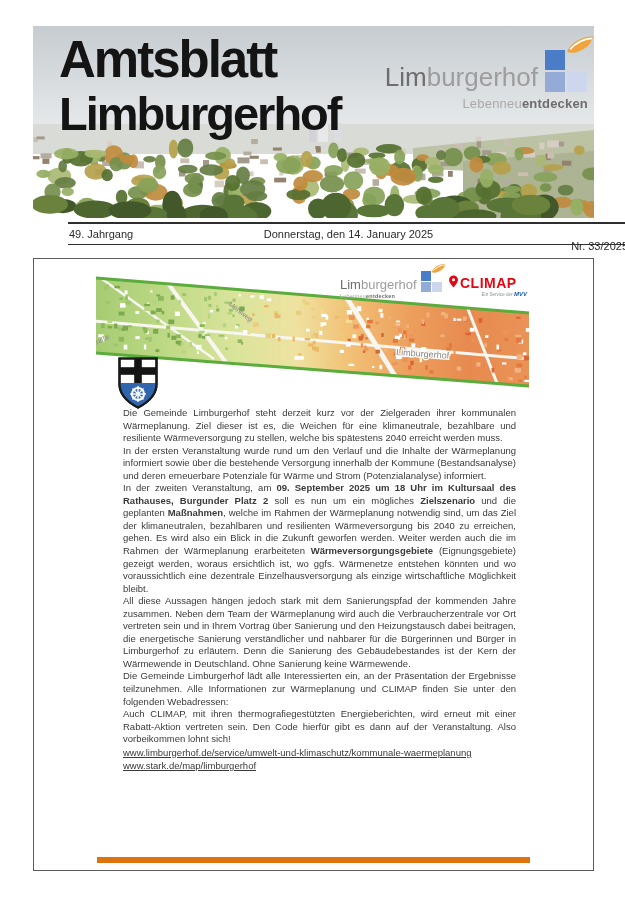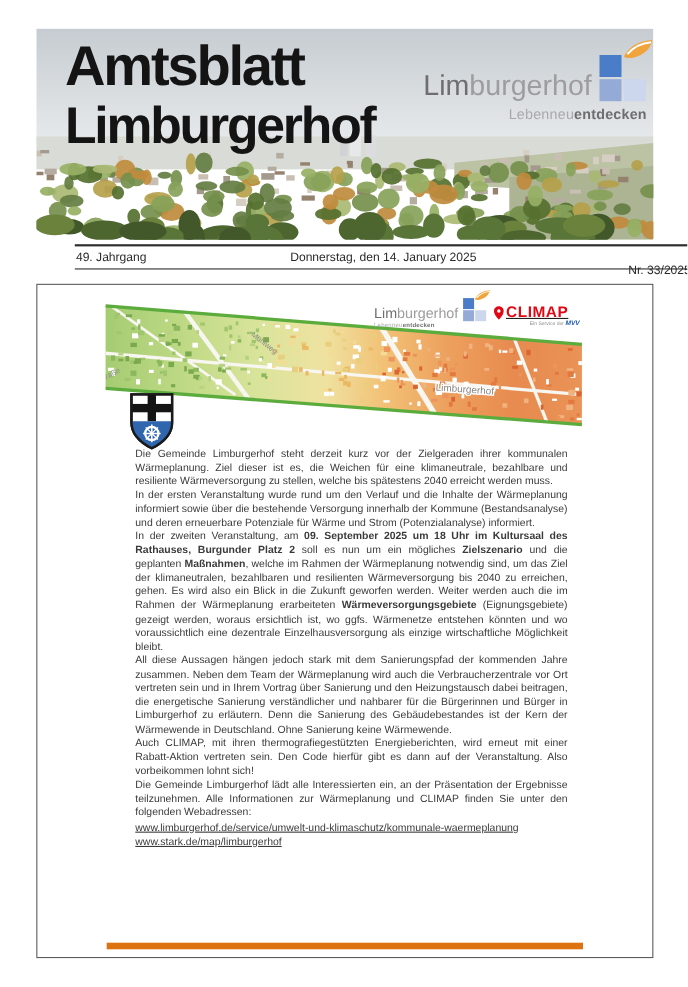--- a/index.html
+++ b/index.html
@@ -42,21 +42,21 @@
   .logo-small .logo-row{gap:4px;}
   .logo-small .logo-text{font-size:13px;line-height:13px;margin-bottom:1px;}
   .logo-small .logo-mark{width:21px;height:21px;}
   .logo-small .sq{width:10px;height:10px;}
   .logo-small .sq-bl{top:11px;}
   .logo-small .sq-br{left:11px;top:11px;}
   .logo-small .leaf{right:-4px;top:-8px;width:15px;height:12px;}
   .logo-small .logo-tagline{font-size:5.5px;margin-top:1px;}
 
   .climap{position:absolute;left:415px;top:16px;text-align:right;width:80px;}
-  .climap-row{display:flex;align-items:flex-end;justify-content:flex-start;gap:2px;text-decoration:underline;}
+  .climap-row{display:flex;align-items:flex-start;justify-content:flex-start;gap:2px;}
   .climap-name{font-size:14px;font-weight:800;letter-spacing:.5px;color:var(--climap-red,#e30613);}
   .climap-tag{font-size:4.6px;color:#8f8f8f;margin-top:0;padding-right:2px;}
   .climap-tag b{color:#1e5bb0;font-size:6px;font-style:italic;font-weight:800;}
   .pin{width:9px;height:13px;}
 
   .coat{position:absolute;left:84px;top:98px;width:40px;height:52px;}
 
   .article{position:absolute;left:0;top:148px;width:559px;box-sizing:border-box;
            padding:0 77px 0 89px;}
   .article h1{font-size:14px;line-height:19px;font-weight:700;color:#262626;
@@ -706,22 +706,22 @@
         <circle cx="20" cy="37" r="1.4" fill="#fff" stroke="none"></circle>
       </g>
       <path d="M1.5,1.5 H38.5 V27 Q38.5,41 20,50.5 Q1.5,41 1.5,27 Z" fill="none" stroke="#1a1a1a" stroke-width="2.2"></path>
     </svg>
 
     <div class="article">
       <p><span>Die Gemeinde Limburgerhof steht derzeit kurz vor der Zielgeraden ihrer kommunalen Wärmeplanung. Ziel dieser ist es, die Weichen für eine klimaneutrale, bezahlbare und resiliente Wärmeversorgung zu stellen, welche bis spätestens 2040 erreicht werden muss.</span></p>
       <p><span>In der ersten Veranstaltung wurde rund um den Verlauf und die Inhalte der Wärmeplanung informiert sowie über die bestehende Versorgung innerhalb der Kommune (Bestandsanalyse) und deren erneuerbare Potenziale für Wärme und Strom (Potenzialanalyse) informiert.</span></p>
       <p><span>In der zweiten Veranstaltung, am </span><span class="seg-b">09. September 2025 um 18 Uhr im Kultursaal des Rathauses, Burgunder Platz 2</span><span> soll es nun um ein mögliches </span><span class="seg-b">Zielszenario</span><span> und die geplanten </span><span class="seg-b">Maßnahmen</span><span>, welche im Rahmen der Wärmeplanung notwendig sind, um das Ziel der klimaneutralen, bezahlbaren und resilienten Wärmeversorgung bis 2040 zu erreichen, gehen. Es wird also ein Blick in die Zukunft geworfen werden. Weiter werden auch die im Rahmen der Wärmeplanung erarbeiteten </span><span class="seg-b">Wärmeversorgungsgebiete</span><span> (Eignungsgebiete) gezeigt werden, woraus ersichtlich ist, wo ggfs. Wärmenetze entstehen könnten und wo voraussichtlich eine dezentrale Einzelhausversorgung als einzige wirtschaftliche Möglichkeit bleibt.</span></p>
       <p class="gap"><span>All diese Aussagen hängen jedoch stark mit dem Sanierungspfad der kommenden Jahre zusammen. Neben dem Team der Wärmeplanung wird auch die Verbraucherzentrale vor Ort vertreten sein und in Ihrem Vortrag über Sanierung und den Heizungstausch dabei beitragen, die energetische Sanierung verständlicher und nahbarer für die Bürgerinnen und Bürger in Limburgerhof zu erläutern. Denn die Sanierung des Gebäudebestandes ist der Kern der Wärmewende in Deutschland. Ohne Sanierung keine Wärmewende.</span></p>
+      <p class="gap"><span>Die Gemeinde Limburgerhof lädt alle Interessierten ein, an der Präsentation der Ergebnisse teilzunehmen. Alle Informationen zur Wärmeplanung und CLIMAP finden Sie unter den folgenden Webadressen:</span></p>
       <p class="gap"><span>Auch CLIMAP, mit ihren thermografiegestützten Energieberichten, wird erneut mit einer Rabatt-Aktion vertreten sein. Den Code hierfür gibt es dann auf der Veranstaltung. Also vorbeikommen lohnt sich!</span></p>
-      <p class="gap"><span>Die Gemeinde Limburgerhof lädt alle Interessierten ein, an der Präsentation der Ergebnisse teilzunehmen. Alle Informationen zur Wärmeplanung und CLIMAP finden Sie unter den folgenden Webadressen:</span></p>
       <div class="links">
         <a href="#">www.limburgerhof.de/service/umwelt-und-klimaschutz/kommunale-waermeplanung</a>
         <a href="#">www.stark.de/map/limburgerhof</a>
       </div>
     </div>
 
     <div class="orange-bar"></div>
   </section>
 </div>
 

